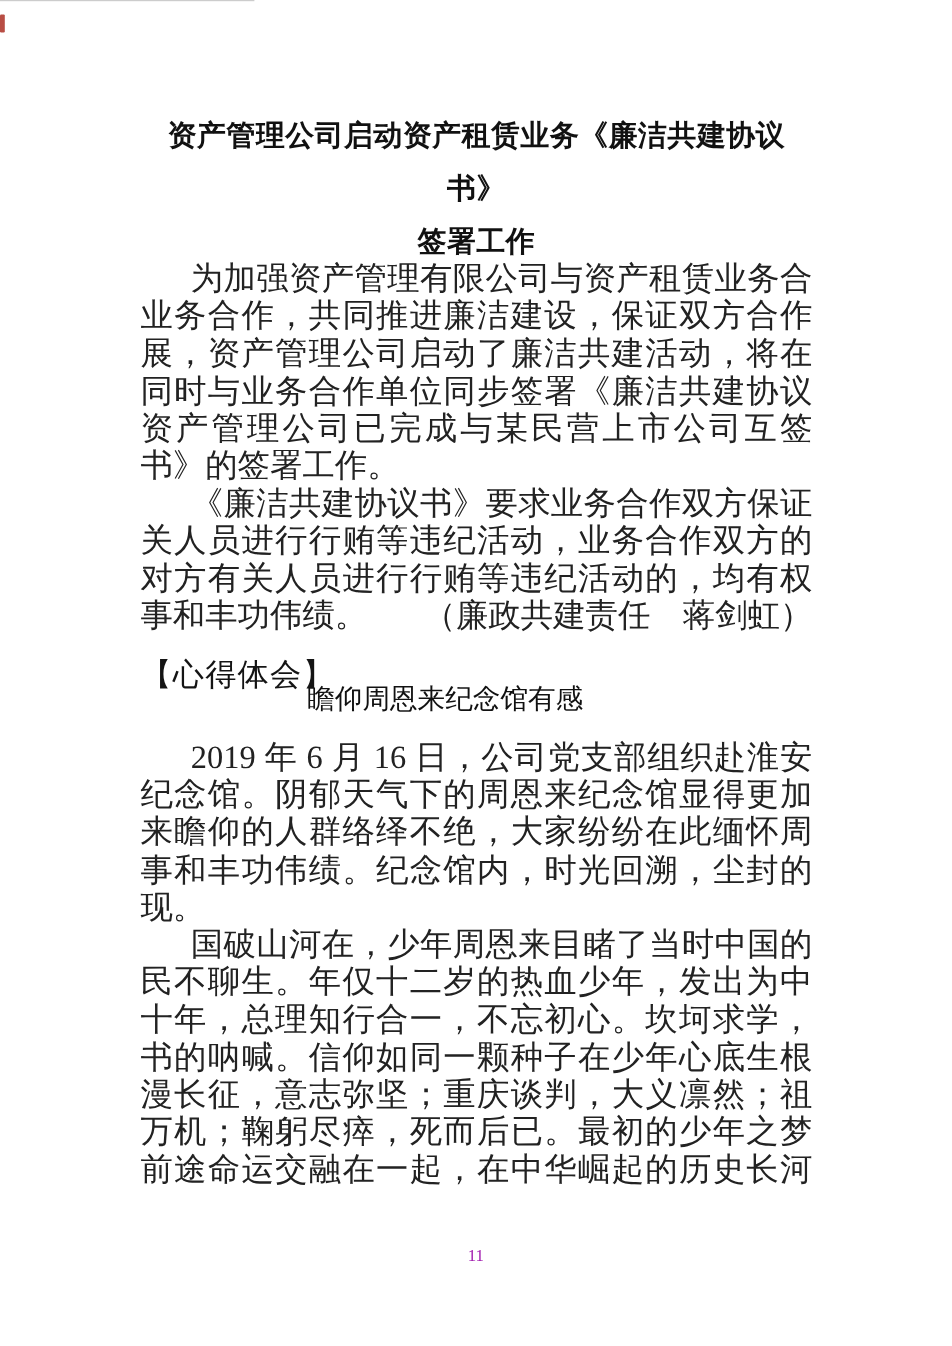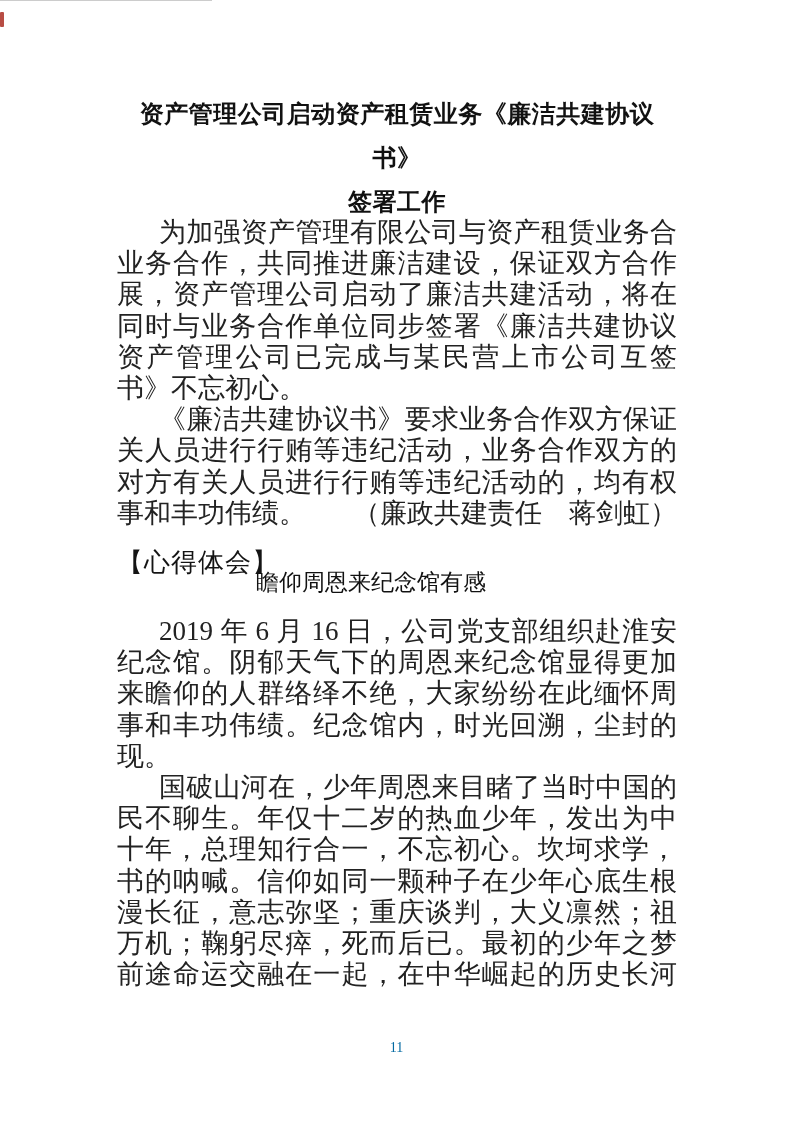--- a/index.html
+++ b/index.html
@@ -98,21 +98,21 @@
     color: #111111;
   }
   .sec-title-inner { position: relative; left: -26px; }
   .page-number {
     position: absolute;
     top: 1040px;
     left: 0;
     width: 793px;
     text-align: center;
     font-size: 14px;
-    color: #0369a1;
+    color: #a21caf;
   }
 </style>
 </head>
 <body>
 
 <div class="page">
   <div class="top-hairline"></div>
   <div class="red-mark"></div>
 
   <div class="content">
@@ -121,21 +121,21 @@
       <span class="tl">资产管理公司启动资产租赁业务《廉洁共建协议书》</span>
       <span class="tl">签署工作</span>
     </h1>
 
     <div class="body body1">
       <div class="bline indent">为加强资产管理有限公司与资产租赁业务合作单位的</div>
       <div class="bline">业务合作，共同推进廉洁建设，保证双方合作依法、合规开</div>
       <div class="bline">展，资产管理公司启动了廉洁共建活动，将在签署租赁类合</div>
       <div class="bline">同时与业务合作单位同步签署《廉洁共建协议书》。近日，</div>
       <div class="bline">资产管理公司已完成与某民营上市公司互签《廉政共建责任</div>
-      <div class="bline last">书》不忘初心。</div>
+      <div class="bline last">书》的签署工作。</div>
       <div class="bline indent">《廉洁共建协议书》要求业务合作双方保证不向对方有</div>
       <div class="bline">关人员进行行贿等违纪活动，业务合作双方的任意一方发现</div>
       <div class="bline">对方有关人员进行行贿等违纪活动的，均有权移交纪检监察</div>
       <div class="bline split">
         <span>事和丰功伟绩。</span>
         <span>（廉政共建责任　蒋剑虹）</span>
       </div>
     </div>
 
     <div class="sec-tag">【心得体会】</div>

